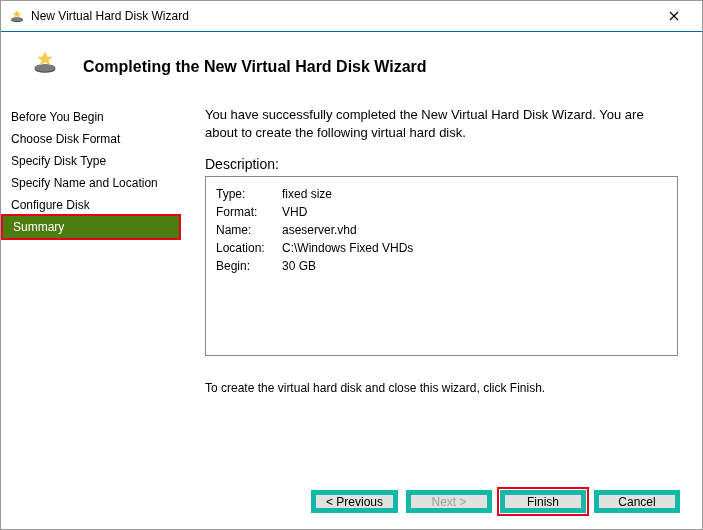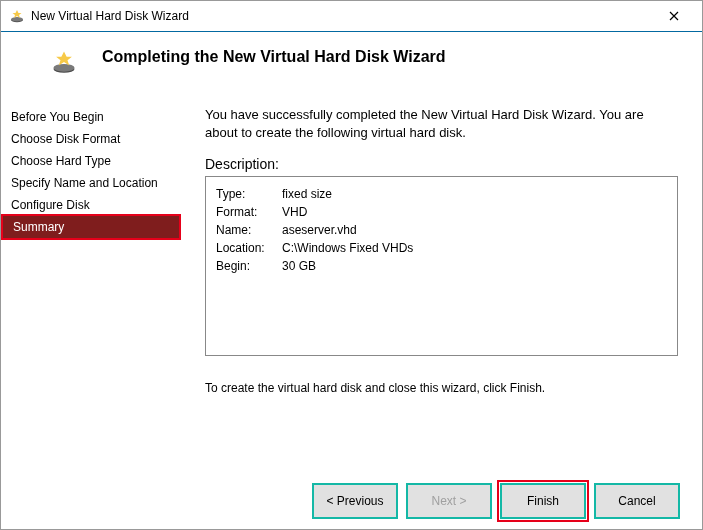--- a/index.html
+++ b/index.html
@@ -35,22 +35,21 @@
       height: 28px;
       display: flex;
       align-items: center;
       justify-content: center;
       font-size: 14px;
       cursor: pointer;
     }
     .header-section {
       padding: 16px 14px 16px 30px;
       display: flex;
-      align-items: flex-start;
-      margin-left: 19px;
+      align-items: flex-end;
     }
     .header-icon {
       width: 28px;
       height: 28px;
       margin-right: 24px;
       display:flex;
       align-items:center;
       justify-content:center;
     }
     .header-title {
@@ -67,21 +66,21 @@
       width: 180px;
       padding-top: 14px;
     }
     .sidebar-item {
       padding: 4px 10px;
       font-size: 12px;
       color: #000000;
       cursor: pointer;
     }
     .sidebar-item.active {
-      background: #7f1d1d;
+      background: #4d7c0f;
       color: #fff;
     }
     .sidebar-highlight {
       border: 2px solid #e6001a;
       margin: -2px 0;
     }
     .main-panel {
       flex: 1;
       padding: 14px 24px 0 24px;
     }
@@ -113,22 +112,22 @@
     .button-bar {
       height: 56px;
       display: flex;
       justify-content: flex-end;
       align-items: center;
       padding: 0 22px;
       gap: 8px;
     }
     .btn {
       min-width: 86px;
-      height: 36px;
-      border: 2px solid #14b8a6;
+      height: 23px;
+      border: 5px solid #14b8a6;
       background: #e1e1e1;
       font-size: 12px;
       font-family: inherit;
       cursor: pointer;
       padding: 0 10px;
     }
     .btn:disabled {
       color: #a0a0a0;
       cursor: default;
     }
@@ -164,21 +163,21 @@
       <path d="M8 2 L9.5 5 L12.5 5 L10 7 L11 10 L8 8 L5 10 L6 7 L3.5 5 L6.5 5 Z" fill="#f7c948"></path>
     </svg>
   </span>
   <div class="header-title">Completing the New Virtual Hard Disk Wizard</div>
 </div>
 
 <div class="content-area">
   <div class="sidebar">
     <div class="sidebar-item">Before You Begin</div>
     <div class="sidebar-item">Choose Disk Format</div>
-    <div class="sidebar-item">Choose Hard Type</div>
+    <div class="sidebar-item">Specify Disk Type</div>
     <div class="sidebar-item">Specify Name and Location</div>
     <div class="sidebar-item">Configure Disk</div>
     <div class="sidebar-highlight">
       <div class="sidebar-item active">Summary</div>
     </div>
   </div>
 
   <div class="main-panel">
     <div class="intro-text">You have successfully completed the New Virtual Hard Disk Wizard. You are about to create the following virtual hard disk.</div>
     <div class="desc-label">Description:</div>

